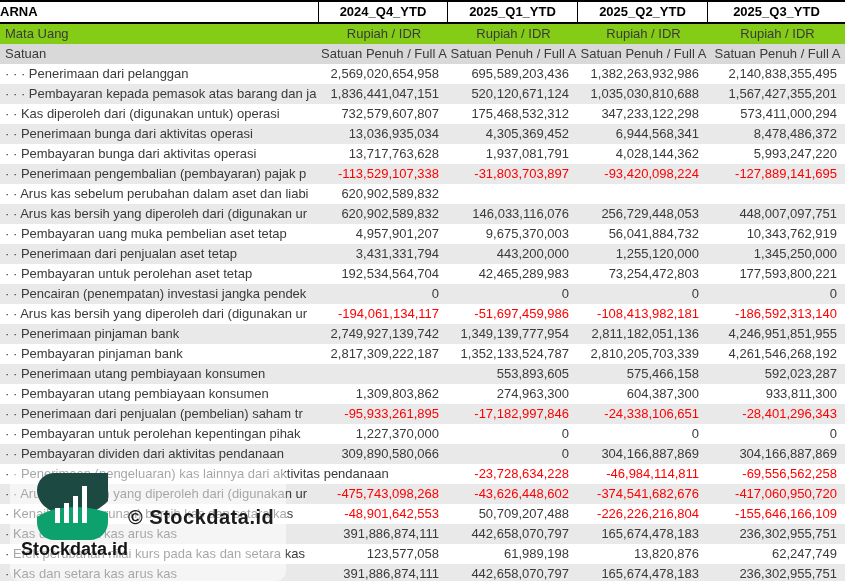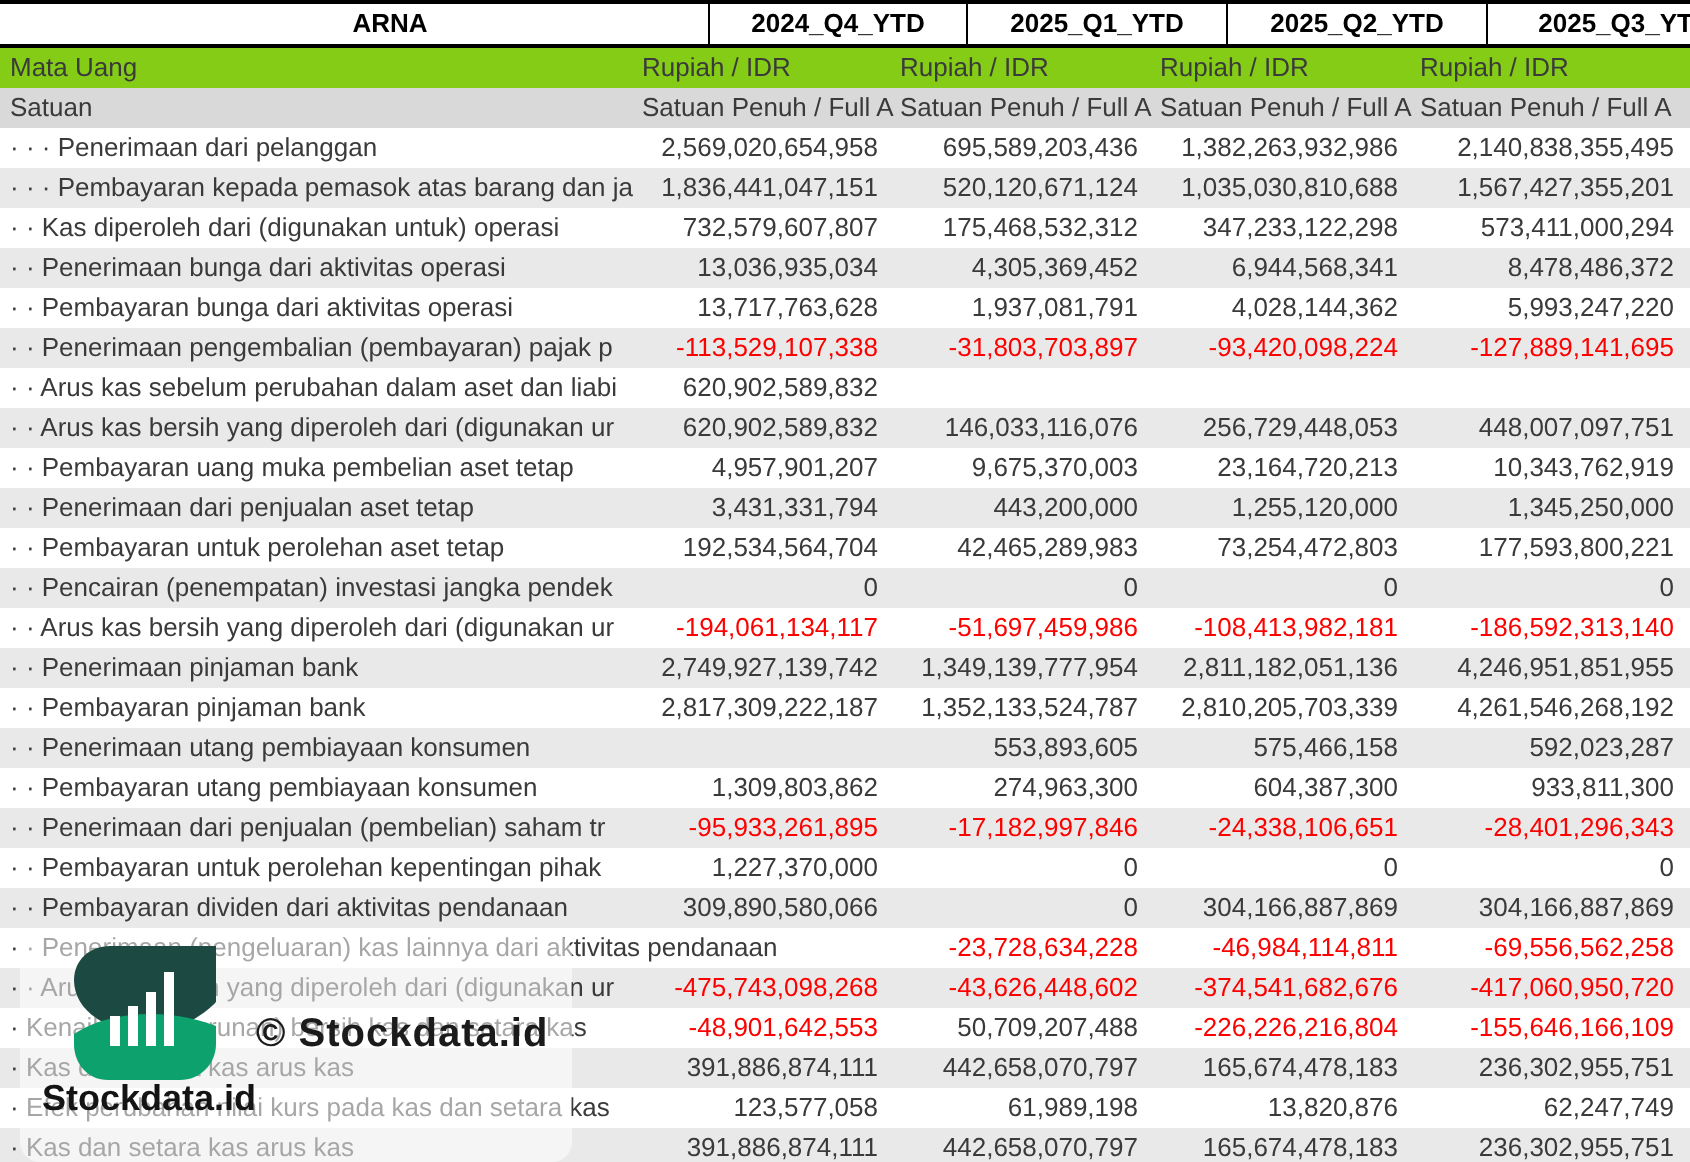--- a/index.html
+++ b/index.html
@@ -9,26 +9,26 @@
   }
   .trow{display:flex;height:20px;line-height:20px;}
   .cell{overflow:hidden;white-space:nowrap;box-sizing:border-box;flex:none;}
   .c-label{width:318px;padding-left:5px;}
   .c-v1{width:129px;}
   .c-v2,.c-v3{width:130px;}
   .c-v4{width:138px;}
   .num{text-align:right;padding-right:8px;}
   
   .hdr{border-top:2px solid #000;border-bottom:2px solid #000;height:20px;font-weight:bold;}
-  .hdr .c-label{text-align:center;padding-left:0;color:#000;margin-left:36px;}
+  .hdr .c-label{text-align:left;padding-left:0;color:#000;}
   .hdr .hcell{text-align:center;border-left:1px solid #000;color:#000;}
   
   .row-mata{background:#84cc16;}
   .row-satuan{background:#d9d9d9;}
-  .meta .num{text-align:left;padding-right:0;padding-left:3px;}
+  .meta .num{text-align:center;padding-right:0;padding-left:3px;}
   
   .stripe{background:#e9e9e9;}
   .neg{color:#fe0000;}
   .spill .c-label{overflow:visible;z-index:2;}
   
   .wm-halo{position:absolute;left:10px;top:467px;width:276px;height:114px;
     background:rgba(255,255,255,0.55);border-radius:10px;z-index:5;}
   .wm-logo{position:absolute;left:37px;top:473px;width:71px;height:67px;z-index:6;}
   .wm-copy{position:absolute;left:128px;top:506px;z-index:6;
     font-size:20px;font-weight:bold;color:#1b1b1b;letter-spacing:0.5px;}
@@ -118,21 +118,21 @@
     <div class="cell c-label">· · Arus kas bersih yang diperoleh dari (digunakan ur</div>
     <div class="cell c-v1 num">620,902,589,832</div>
     <div class="cell c-v2 num">146,033,116,076</div>
     <div class="cell c-v3 num">256,729,448,053</div>
     <div class="cell c-v4 num">448,007,097,751</div>
   </div>
       <div class="trow drow">
     <div class="cell c-label">· · Pembayaran uang muka pembelian aset tetap</div>
     <div class="cell c-v1 num">4,957,901,207</div>
     <div class="cell c-v2 num">9,675,370,003</div>
-    <div class="cell c-v3 num">23,164,720,213</div>
+    <div class="cell c-v3 num">56,041,884,732</div>
     <div class="cell c-v4 num">10,343,762,919</div>
   </div>
       <div class="trow drow stripe">
     <div class="cell c-label">· · Penerimaan dari penjualan aset tetap</div>
     <div class="cell c-v1 num">3,431,331,794</div>
     <div class="cell c-v2 num">443,200,000</div>
     <div class="cell c-v3 num">1,255,120,000</div>
     <div class="cell c-v4 num">1,345,250,000</div>
   </div>
       <div class="trow drow">

